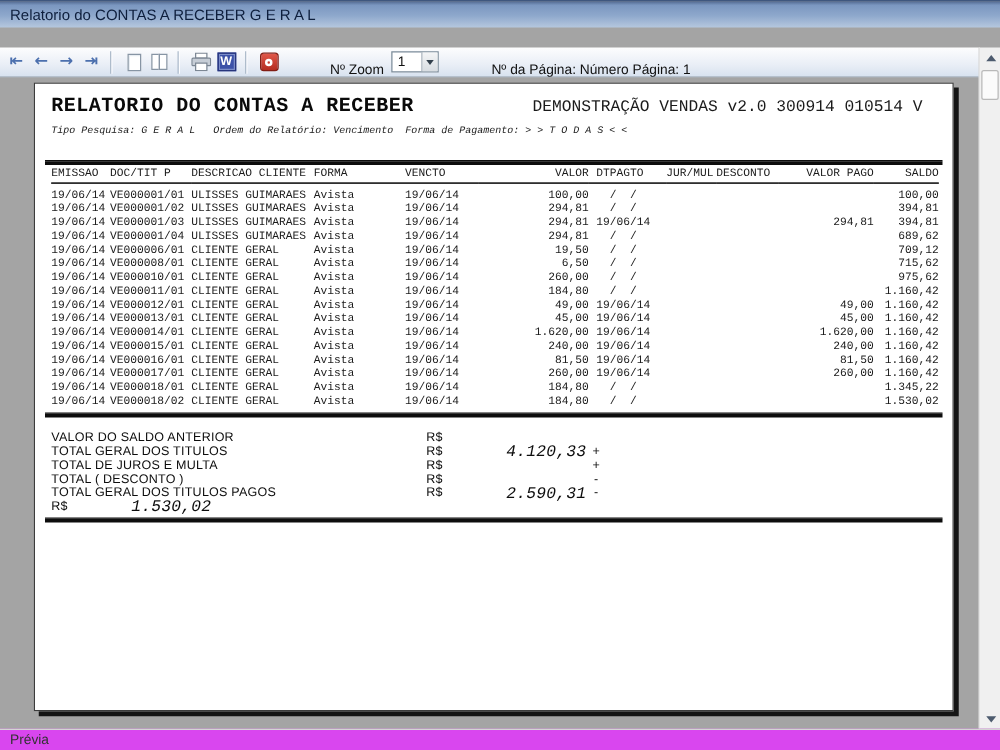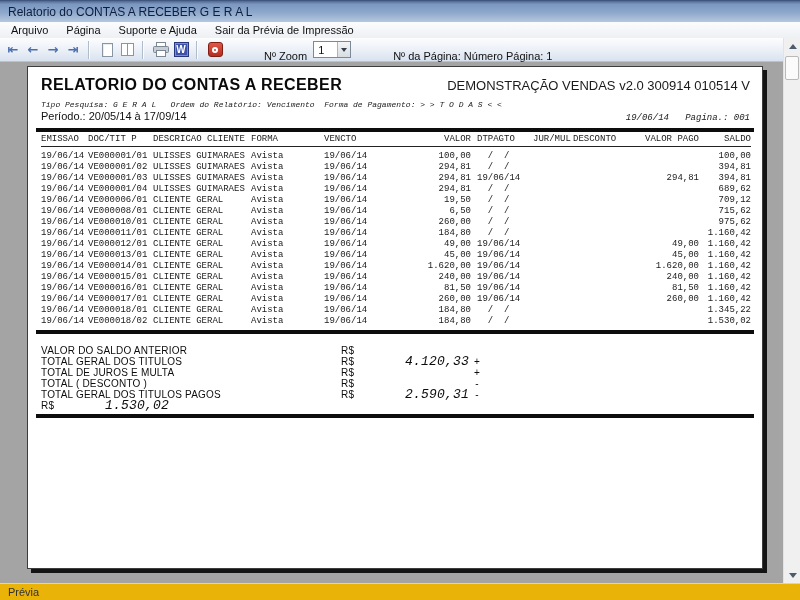--- a/index.html
+++ b/index.html
@@ -45,22 +45,22 @@
     border-left:1px solid #aab4bd; display:flex; align-items:center; justify-content:center; }
   .combo-arrow i { border:3px solid transparent; border-top:4px solid #33404c; margin-top:4px; }
   .page-info { margin-left:42px; }
 
   
   .content { position:absolute; top:62px; left:0; right:17px; bottom:17px; background:#a4a4a4; }
   .page { position:absolute; left:27px; top:4px; width:736px; height:503px; background:#fff;
     border:1px solid #3c3c3c; box-shadow:4px 4px 0 0 #141414; }
 
   
-  .rpt-title-row { position:absolute; top:9px; left:13px; right:12px; display:flex;
-    justify-content:space-between; align-items:baseline; }
+  .rpt-title-row { position:absolute; top:9px; left:13px; right:24px; display:flex;
+    justify-content:space-between; align-items:baseline;font-family:Liberation Mono, monospace; }
   .rpt-title { font-size:16px; font-weight:bold; color:#0a0a0a; letter-spacing:.4px; }
   .rpt-version { font-size:13px; color:#1a1a1a; }
   .mono { font-family:"Liberation Mono","DejaVu Sans Mono",monospace; white-space:pre;font-style:italic; }
   .rpt-filters { position:absolute; top:33px; left:13px; font-size:8px; color:#1a1a1a; }
   .rpt-periodo-row { position:absolute; top:43px; left:13px; right:12px; display:flex;
     justify-content:space-between; align-items:baseline; }
   .rpt-periodo { font-size:11px; color:#111; }
   .rpt-datepage { font-size:9px; color:#1a1a1a; }
 
   .rpt-main { position:absolute; top:61px; left:8px; right:8px; }
@@ -90,39 +90,33 @@
   .vscroll { position:absolute; top:38px; right:0; width:17px; bottom:17px; background:#f0f0f0;
     border-left:1px solid #e3e3e3; }
   .vs-btn { position:absolute; left:0; width:17px; height:16px; display:flex; align-items:center; justify-content:center; }
   .vs-up { top:0; } .vs-down { bottom:0; }
   .tri-up { border:4px solid transparent; border-bottom:5px solid #4d5b6e; margin-top:-4px; }
   .tri-down { border:4px solid transparent; border-top:5px solid #4d5b6e; margin-bottom:-4px; }
   .vs-thumb { position:absolute; left:1px; top:18px; width:14px; height:24px; background:#fbfbfb;
     border:1px solid #b9b9b9; border-radius:2px; }
 
   
-  .statusbar { position:absolute; left:0; right:0; bottom:0; height:17px; background:#eab308;
+  .statusbar { position:absolute; left:0; right:0; bottom:0; height:17px; background:#d946ef;
     border-top:1px solid #d4d4d4; display:flex; align-items:center; padding-left:8px; }
   .statusbar span { font-size:11px; color:#333; }
 </style>
 </head>
 <body>
 
 <div class="window">
 
   <div class="titlebar">
     <span class="titlebar-text">Relatorio do CONTAS A RECEBER G E R A L</span>
   </div>
 
-  <div class="menubar">
-    <span class="menu-item">Arquivo</span>
-    <span class="menu-item">Página</span>
-    <span class="menu-item">Suporte e Ajuda</span>
-    <span class="menu-item">Sair da Prévia de Impressão</span>
-  </div>
 
   <div class="toolbar">
     <span class="tb-btn">
         <span class="nav-glyph">⇤</span>
       </span>
     <span class="tb-btn">
         <span class="nav-glyph">←</span>
       </span>
     <span class="tb-btn">
         <span class="nav-glyph">→</span>
@@ -168,24 +162,20 @@
   </div>
 
   <div class="content">
     <div class="page">
 
       <div class="rpt-title-row">
         <span class="rpt-title">RELATORIO DO CONTAS A RECEBER</span>
         <span class="rpt-version">DEMONSTRAÇÃO VENDAS v2.0 300914 010514 V</span>
       </div>
       <div class="rpt-filters mono">Tipo Pesquisa: G E R A L   Ordem do Relatório: Vencimento  Forma de Pagamento: &gt; &gt; T O D A S &lt; &lt;</div>
-      <div class="rpt-periodo-row">
-        <span class="rpt-periodo">Período.: 20/05/14 à 17/09/14</span>
-        <span class="rpt-datepage mono">19/06/14   Pagina.: 001</span>
-      </div>
 
       <div class="rpt-main">
         <div class="rule-a"></div>
         <table class="rpt">
           <colgroup>
               <col style="width: 47px;">
               <col style="width: 65px;">
               <col style="width: 95px;">
               <col style="width: 60px;">
               <col style="width: 75px;">

